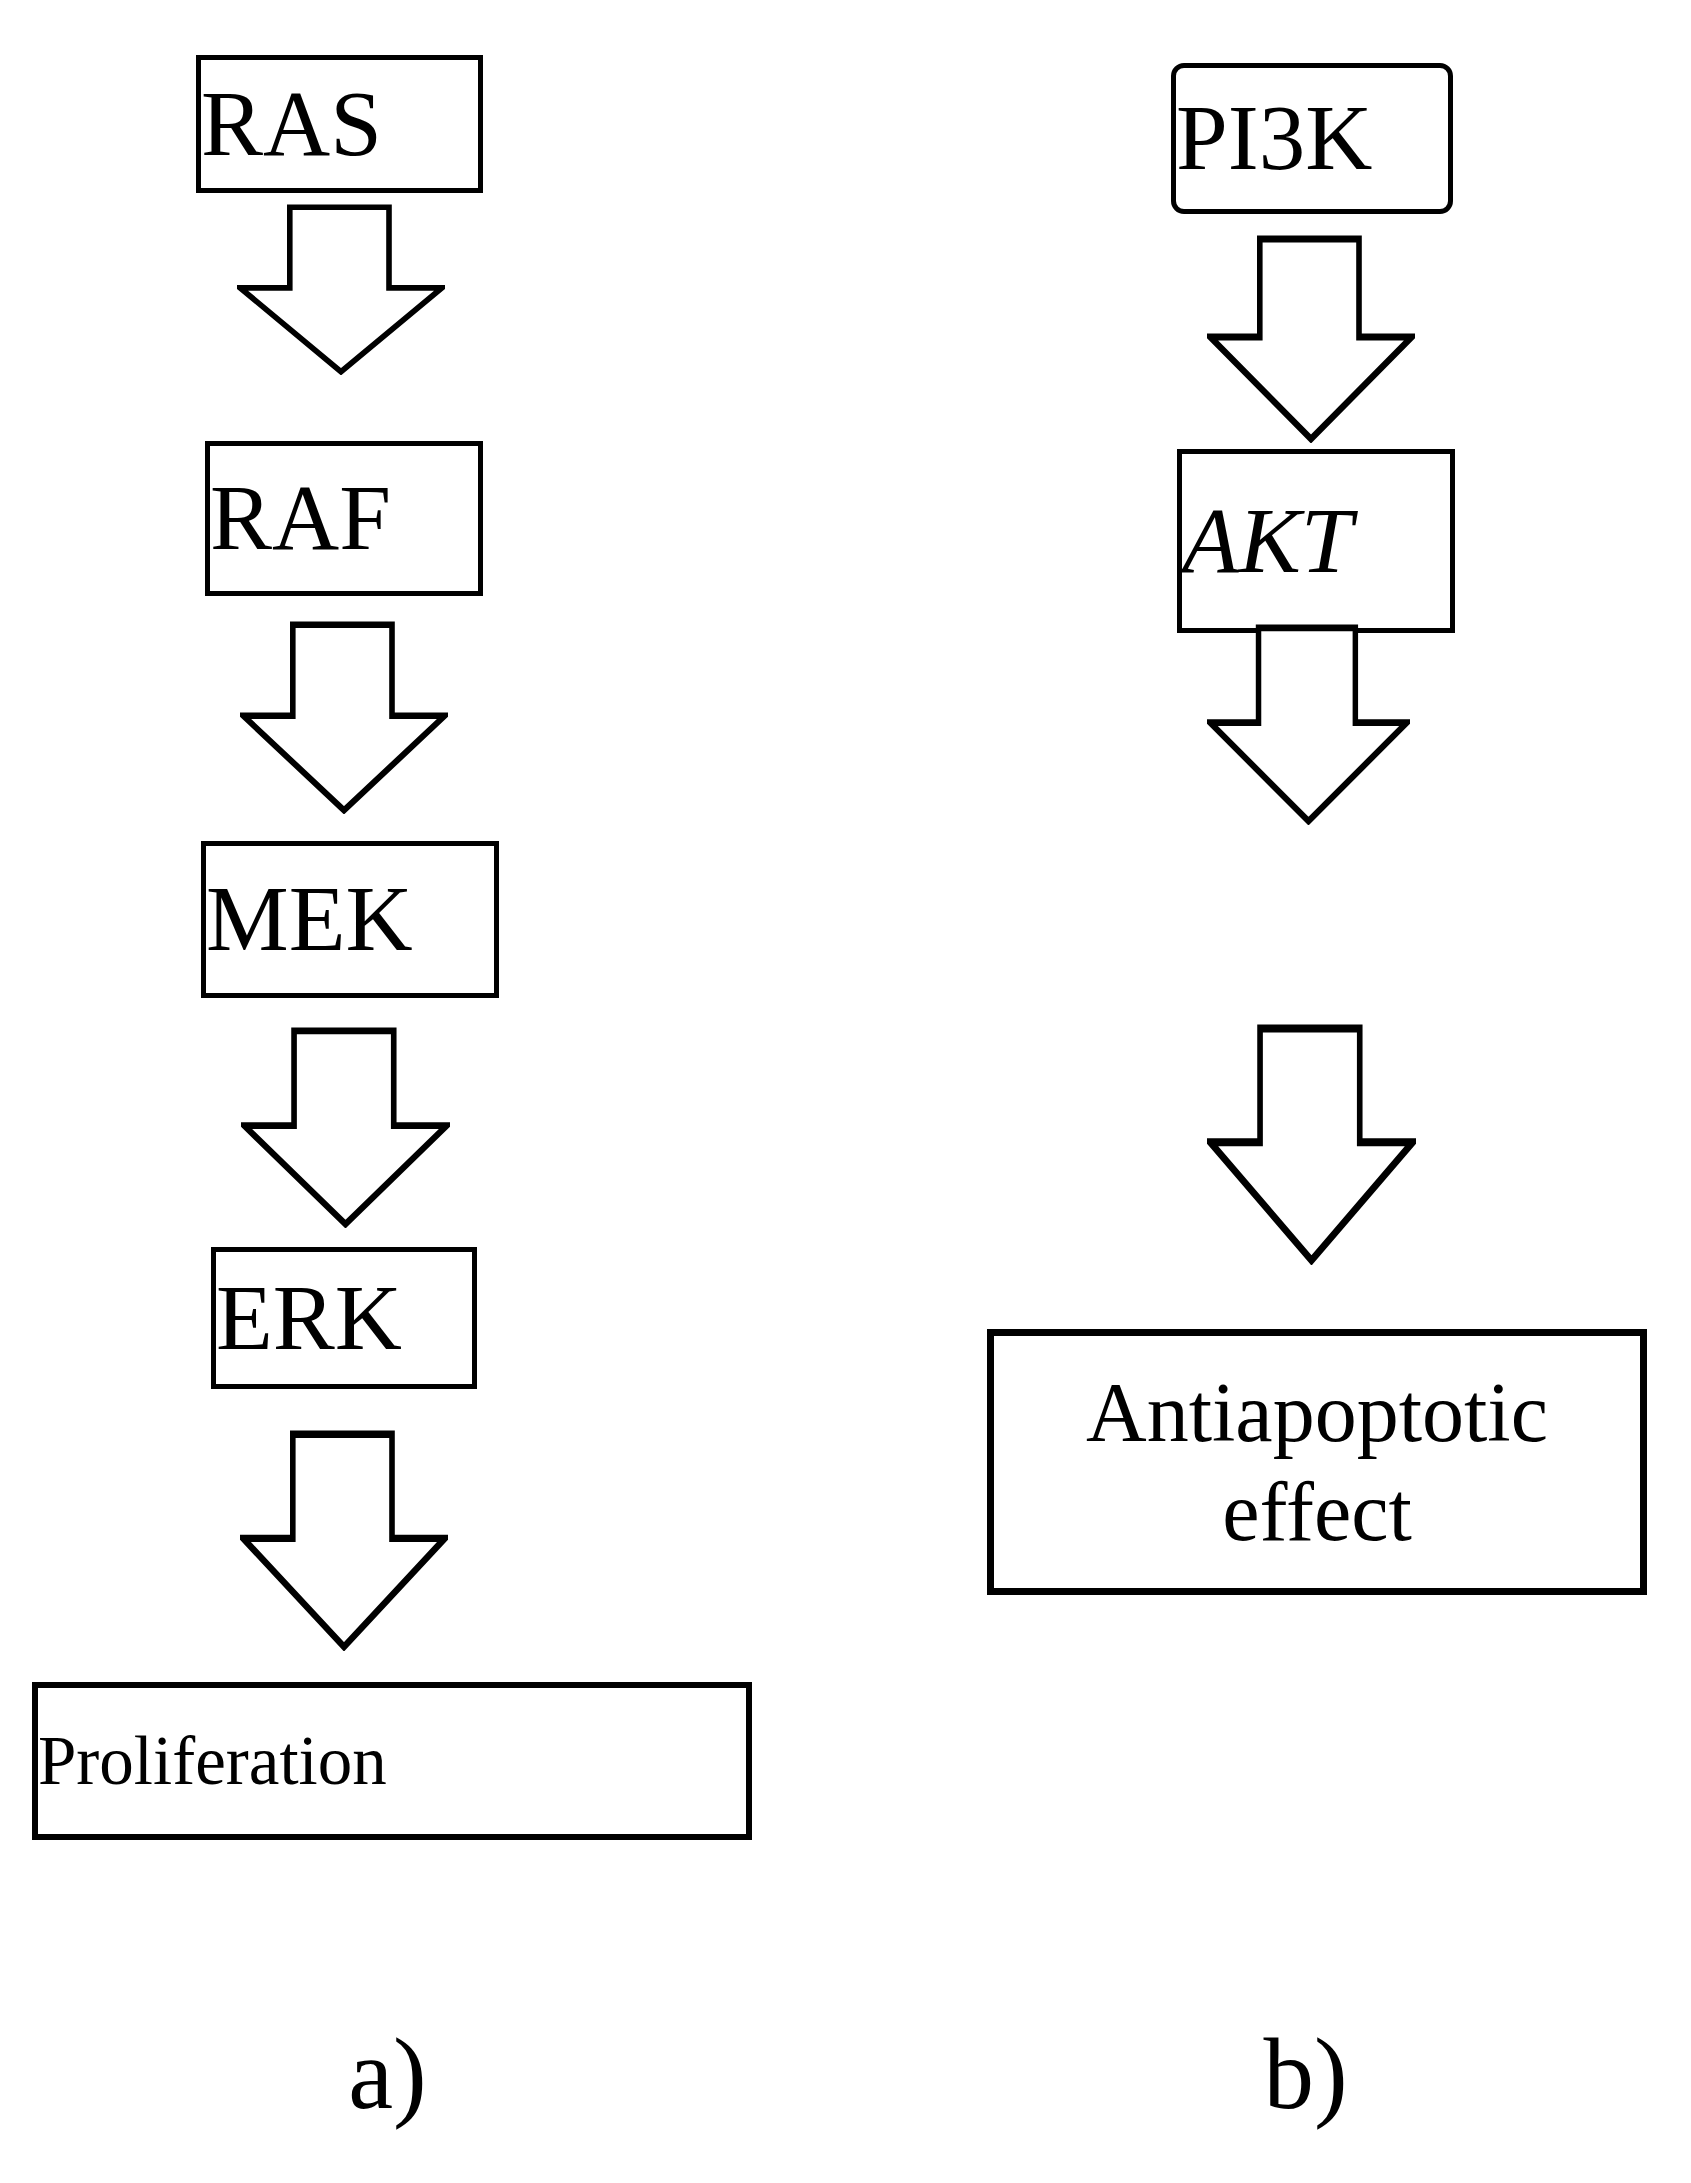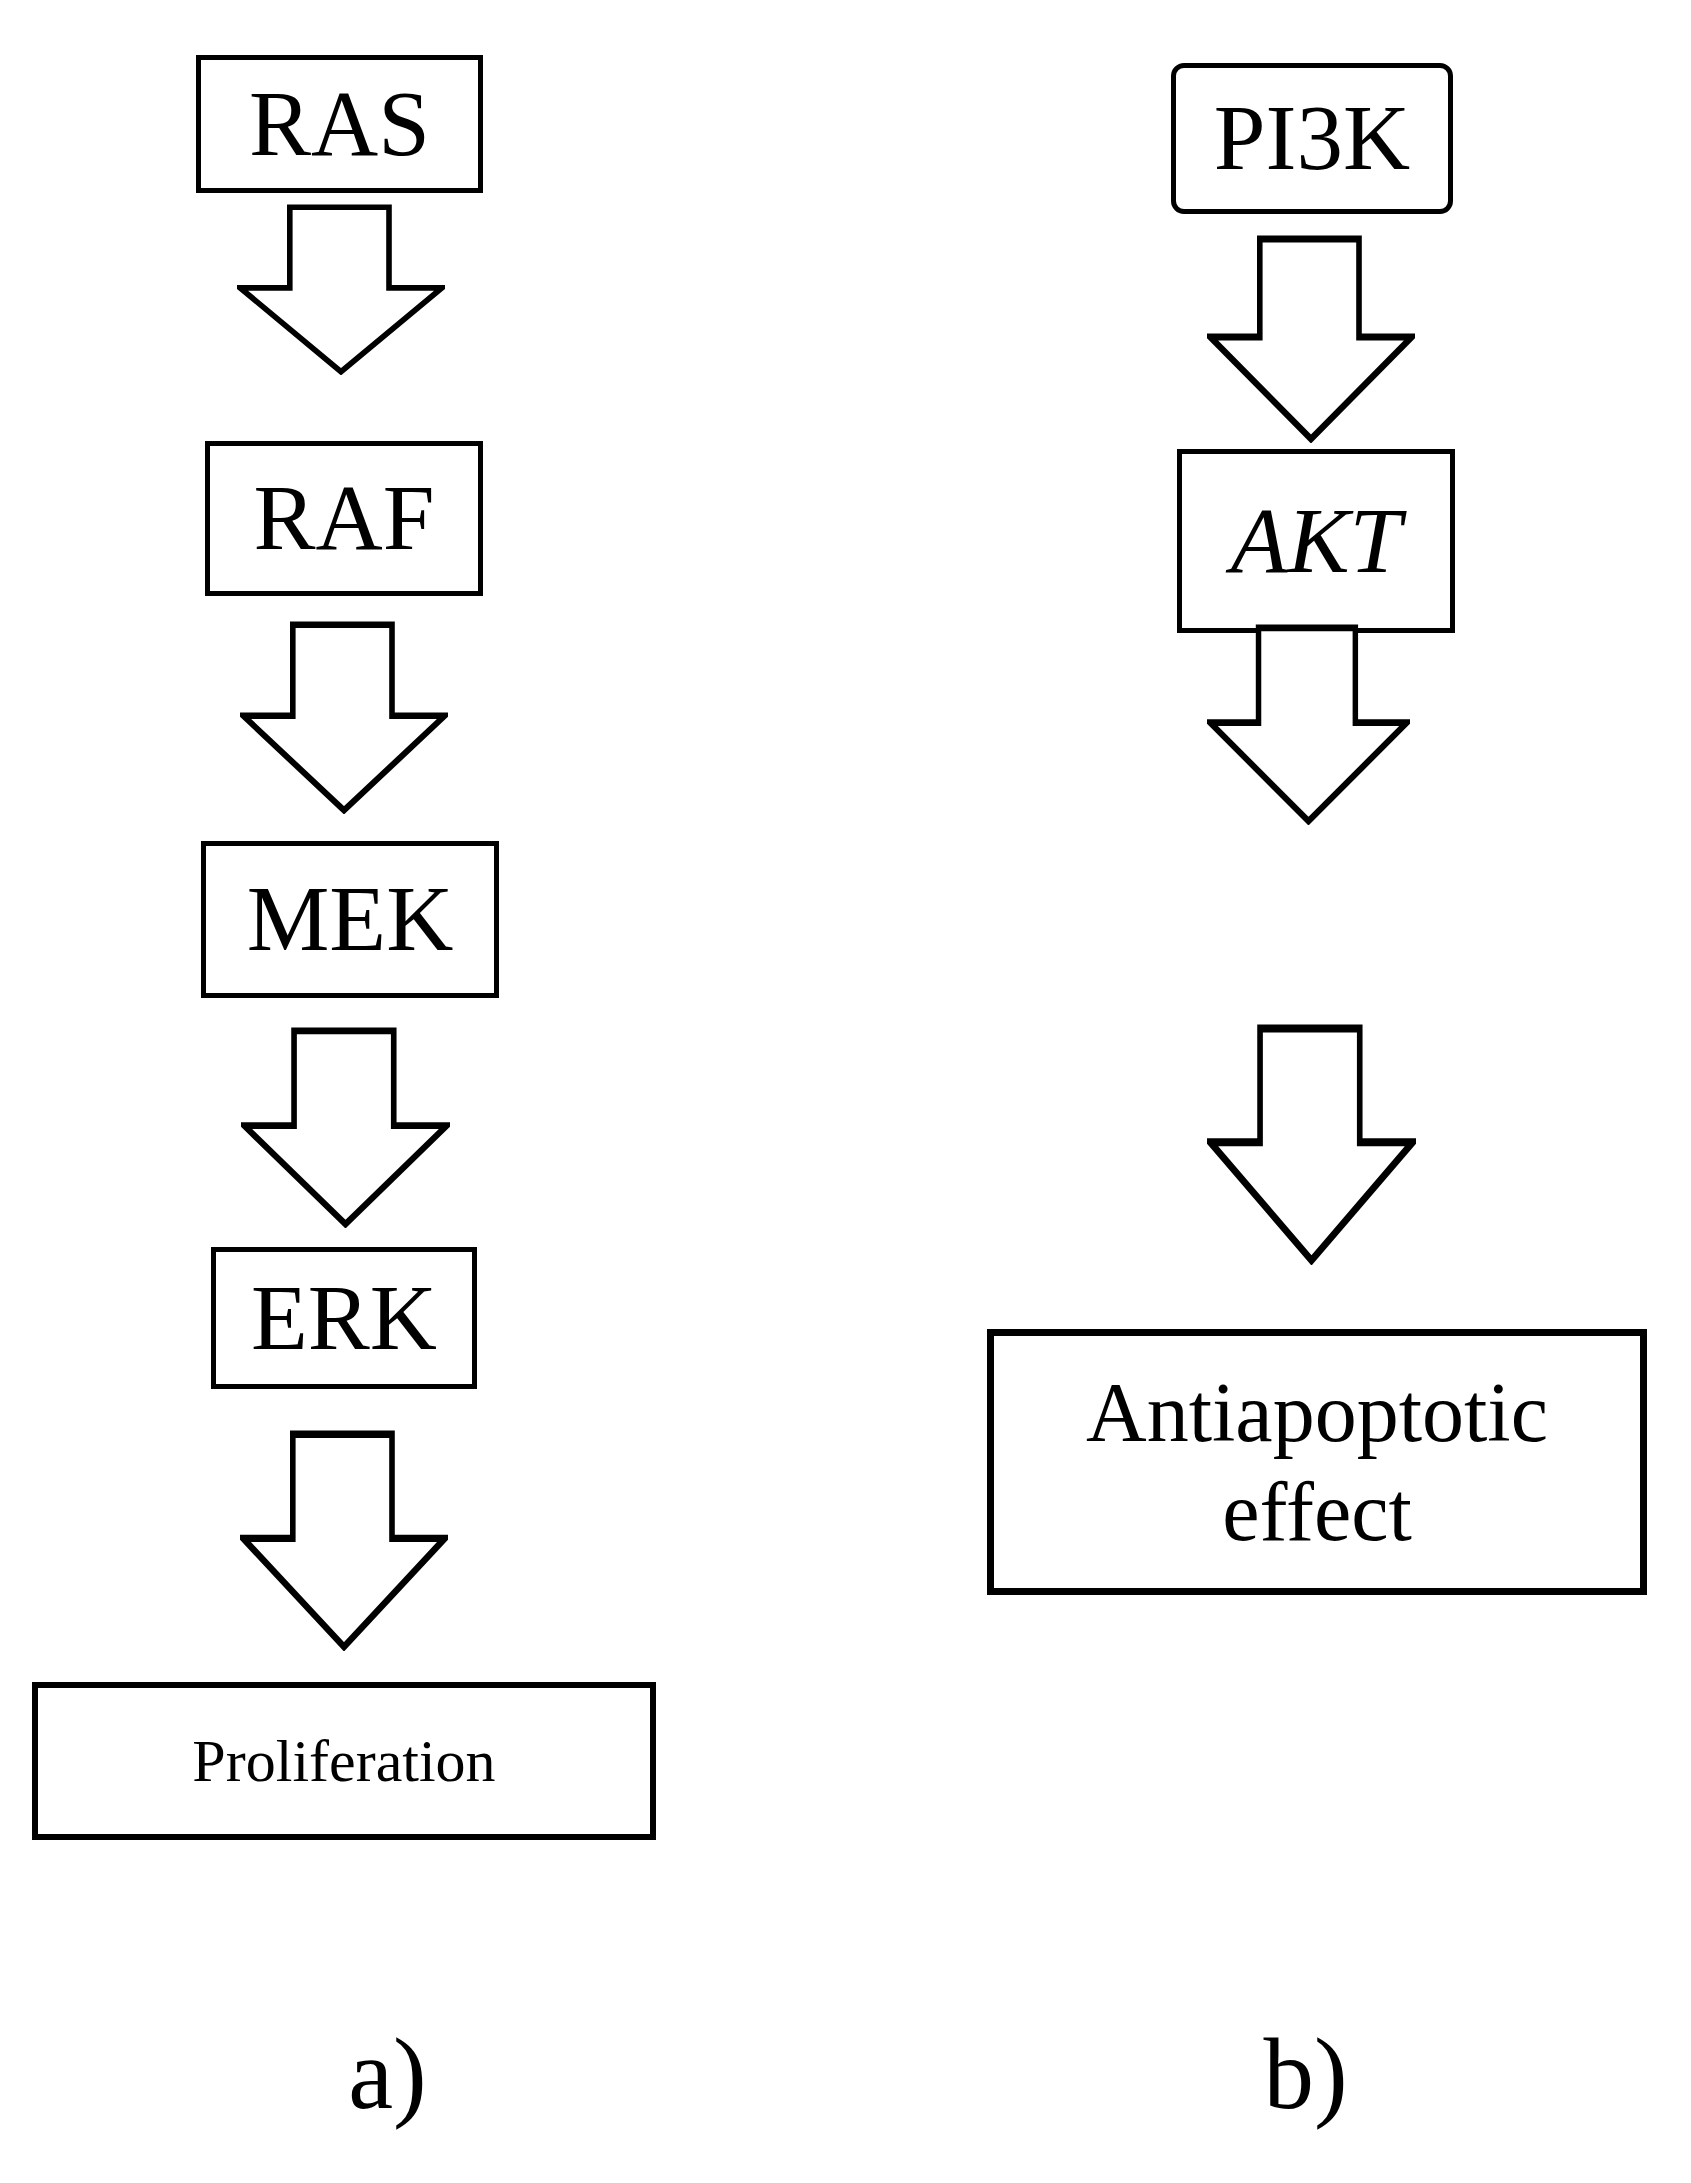--- a/index.html
+++ b/index.html
@@ -15,34 +15,33 @@
     font-family: "Liberation Serif", "DejaVu Serif", serif;
     color: #000000;
   }
   .node {
     position: absolute;
     box-sizing: border-box;
     border: 5.6px solid #000000;
     background: #ffffff;
     display: flex;
     align-items: center;
-    justify-content: center;
     text-align: center;
     color: #000000;
     line-height: 1.08;
   }
   .node span { display: block; }
   .small-label { font-size: 93px; }
   .box-ras  { left: 196px;  top: 55px;   width: 287px; height: 138px; }
   .box-raf  { left: 205px;  top: 441px;  width: 278px; height: 155px; }
   .box-mek  { left: 201px;  top: 841px; width: 298px; height: 157px; }
   .box-erk  { left: 211px;  top: 1247px; width: 266px; height: 142px; }
   .box-prolif {
-    left: 32px; top: 1682px; width: 624px; height: 158px;
-    border-width: 6.4px; font-size: 60px;
+    left: 32px; top: 1682px; width: 720px; height: 158px;
+    border-width: 6.4px; font-size: 69px;
   }
   .box-pi3k { left: 1171px; top: 63px;   width: 282px; height: 151px; border-radius: 13px; }
   .box-akt  { left: 1177px; top: 449px;  width: 278px; height: 184px; font-style: italic; }
   .box-mtor { left: 1127px; top: 843px; width: 370px; height: 155px; }
   .box-anti {
     left: 987px; top: 1329px; width: 660px; height: 266px;
     border-width: 7.2px; font-size: 84px; padding: 0 67px; line-height: 1.18;
   }
   .arrow {
     position: absolute;

